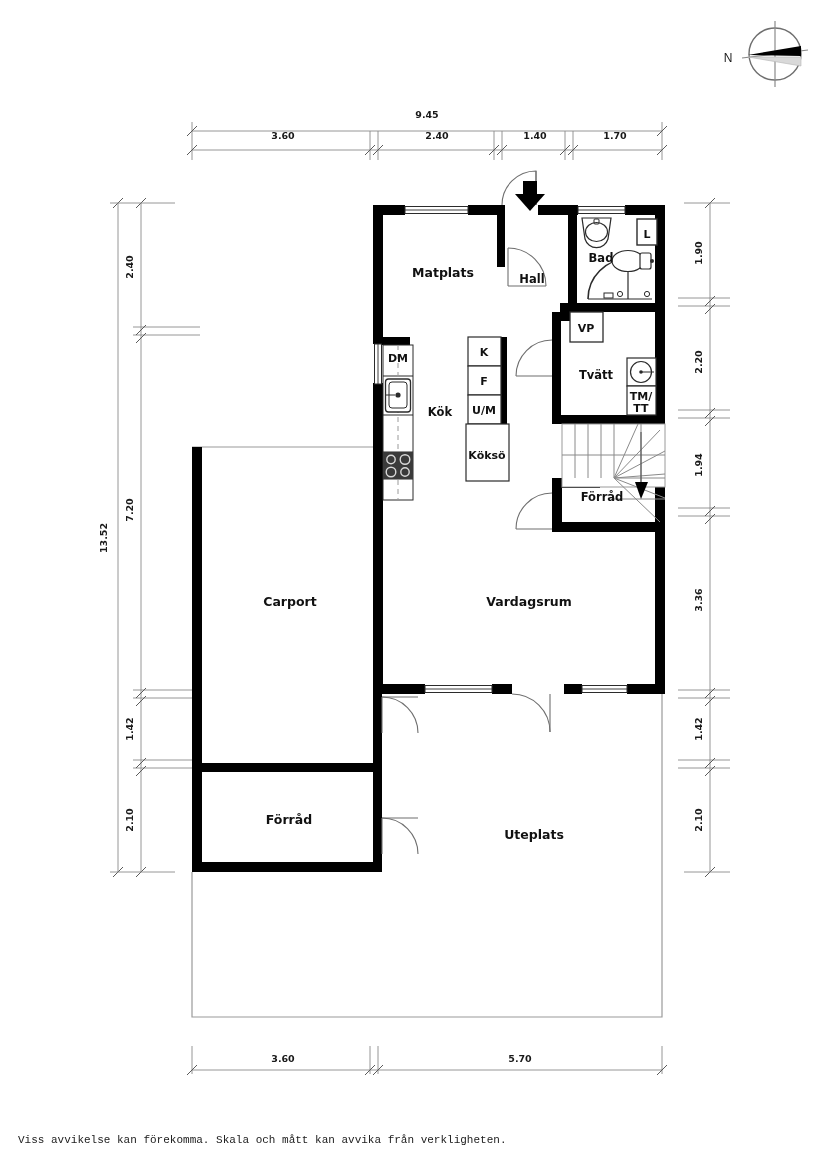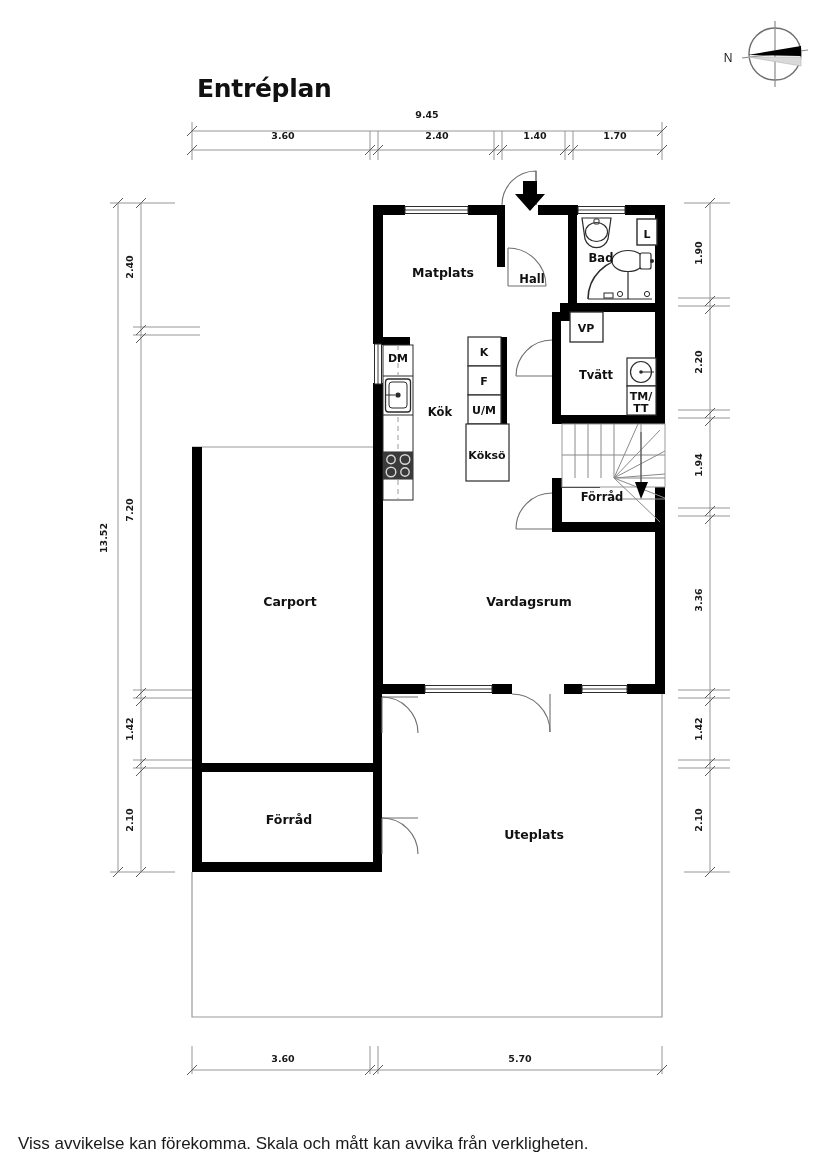--- a/index.html
+++ b/index.html
@@ -28,22 +28,22 @@
     font-weight: bold;
     font-size: 25px;
     letter-spacing: -0.3px;
     color: #111111;
     white-space: nowrap;
   }
   .footer-note {
     position: absolute;
     left: 18px;
     top: 1134px;
-    font-family: Liberation Sans, sans-serif;
-    font-size: 17px;
+    font-family: Liberation Mono, monospace;
+    font-size: 11px;
     color: #1a1a1a;
     white-space: nowrap;
   }
   svg#floorplan {
     position: absolute;
     left: 0;
     top: 0;
     width: 825px;
     height: 1167px;
   }
@@ -65,21 +65,20 @@
     font-family: "Liberation Sans", sans-serif;
     font-size: 12px;
     fill: #1a1a1a;
   }
 </style>
 </head>
 <body>
 
 <div id="plan-root">
 
-  <div class="page-title">Entréplan</div>
 
   <svg id="floorplan" viewBox="0 0 825 1167">
 
     <g>
       <circle cx="775" cy="54" r="26" fill="none" stroke="#6f6f6f" stroke-width="1.4"></circle>
       <line x1="775" y1="21" x2="775" y2="87" stroke="#8a8a8a" stroke-width="1.2"></line>
       <line x1="742" y1="58" x2="808" y2="50" stroke="#8a8a8a" stroke-width="1.2"></line>
       <polygon points="748,55 801,46 801,56" fill="#000000"></polygon>
       <polygon points="748,57 801,57 801,66" fill="#d9d9d9" stroke="#b5b5b5" stroke-width="0.6"></polygon>
       <text class="compass-label" x="728" y="62" text-anchor="middle">N</text>

